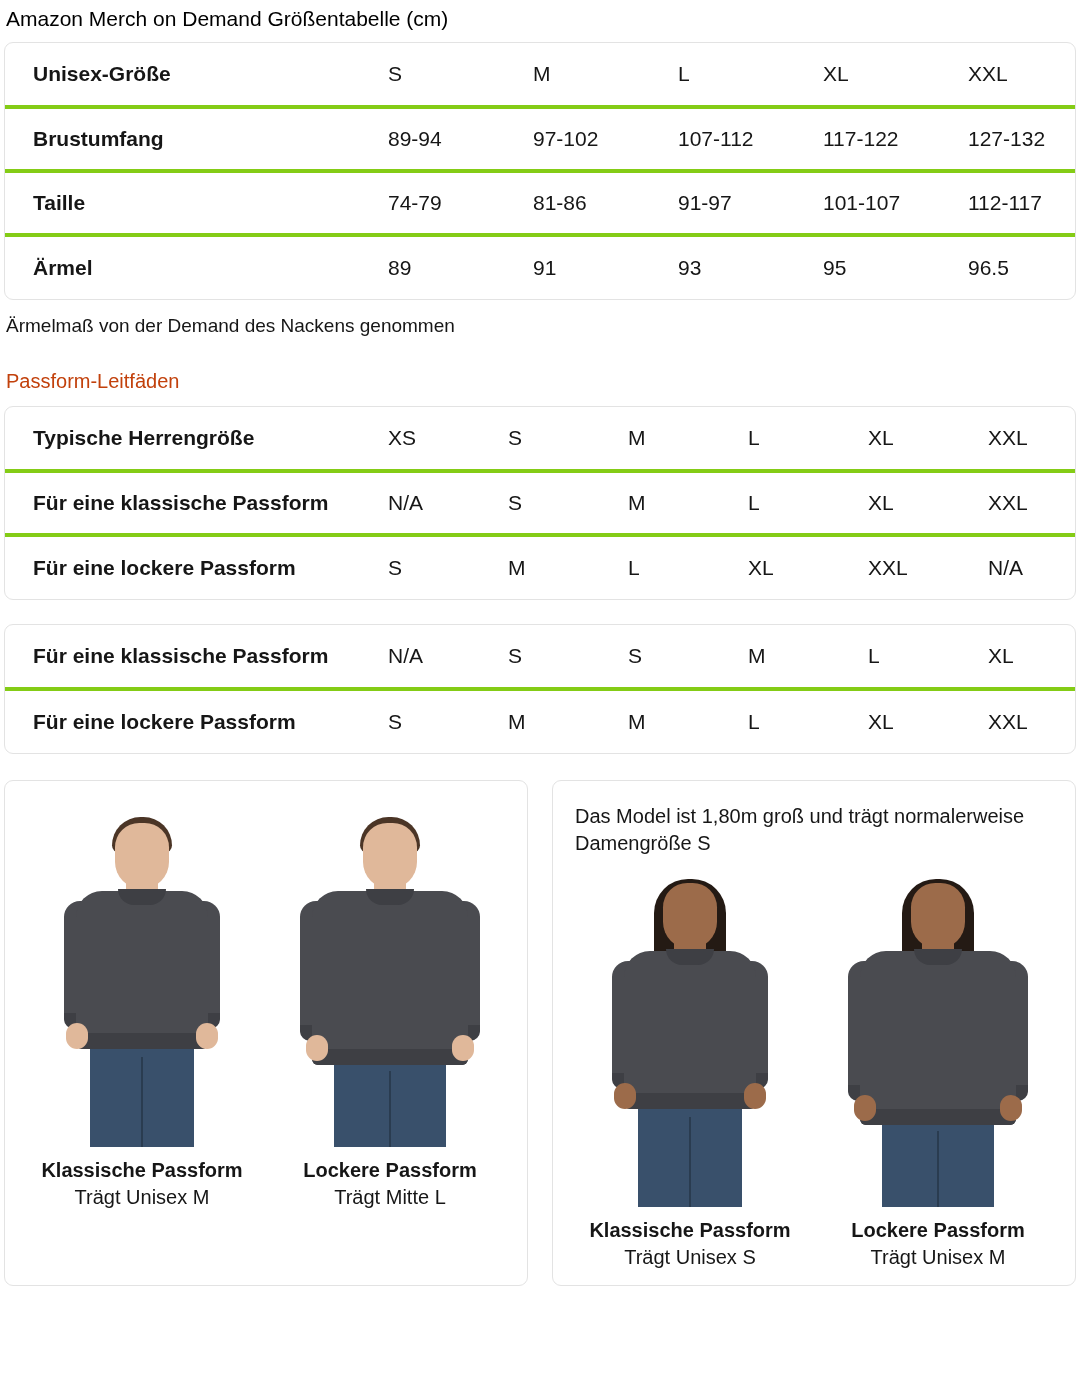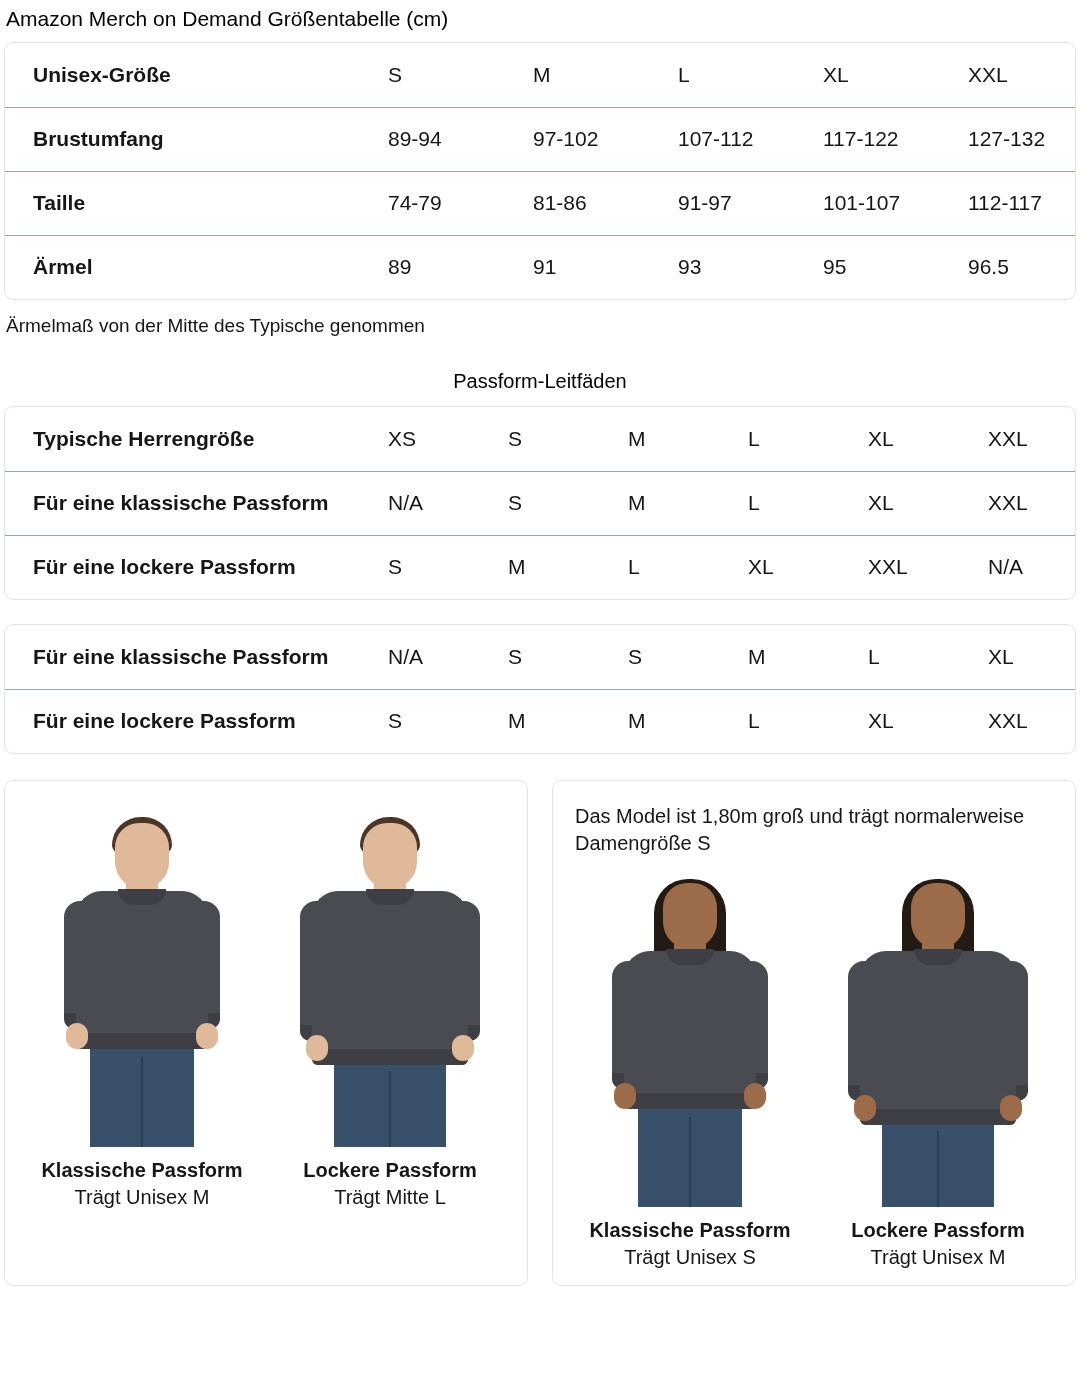--- a/index.html
+++ b/index.html
@@ -33,40 +33,39 @@
   .note {
     font-size: 19px;
     line-height: 24px;
     color: #161616;
     padding: 14px 2px 4px 2px;
     font-weight: 400;
   }
   .section-label {
     font-size: 20px;
     line-height: 26px;
-    color: #000000;
+    color: #c2410c;
     padding: 26px 2px 12px 2px;
     font-weight: 400;
-    text-align: center;
   }
 
   
   .table-card {
     border: 1px solid #e3e3e3;
     border-radius: 9px;
     overflow: hidden;
     background: #fff;
   }
   table.size-table {
     width: 100%;
     border-collapse: collapse;
     table-layout: fixed;
   }
   table.size-table tr + tr td {
-    border-top: 1px solid #84cc16;
+    border-top: 4px solid #84cc16;
   }
   table.size-table td {
     height: 64px;
     padding: 0 0 0 28px;
     font-size: 21px;
     color: #161616;
     vertical-align: middle;
     white-space: nowrap;
   }
   table.size-table td.rowhead {
@@ -246,21 +245,21 @@
           <td class="val">89</td>
           <td class="val">91</td>
           <td class="val">93</td>
           <td class="val">95</td>
           <td class="val">96.5</td>
         </tr>
       </tbody>
     </table>
   </div>
 
-  <div class="note">Ärmelmaß von der Mitte des Typische genommen</div>
+  <div class="note">Ärmelmaß von der Demand des Nackens genommen</div>
 
   <div class="section-label">Passform-Leitfäden</div>
 
   <div class="table-card">
     <table class="size-table t-fit">
       <tbody>
         <tr>
           <td class="rowhead">Typische Herrengröße</td>
           <td class="val">XS</td>
           <td class="val">S</td>

